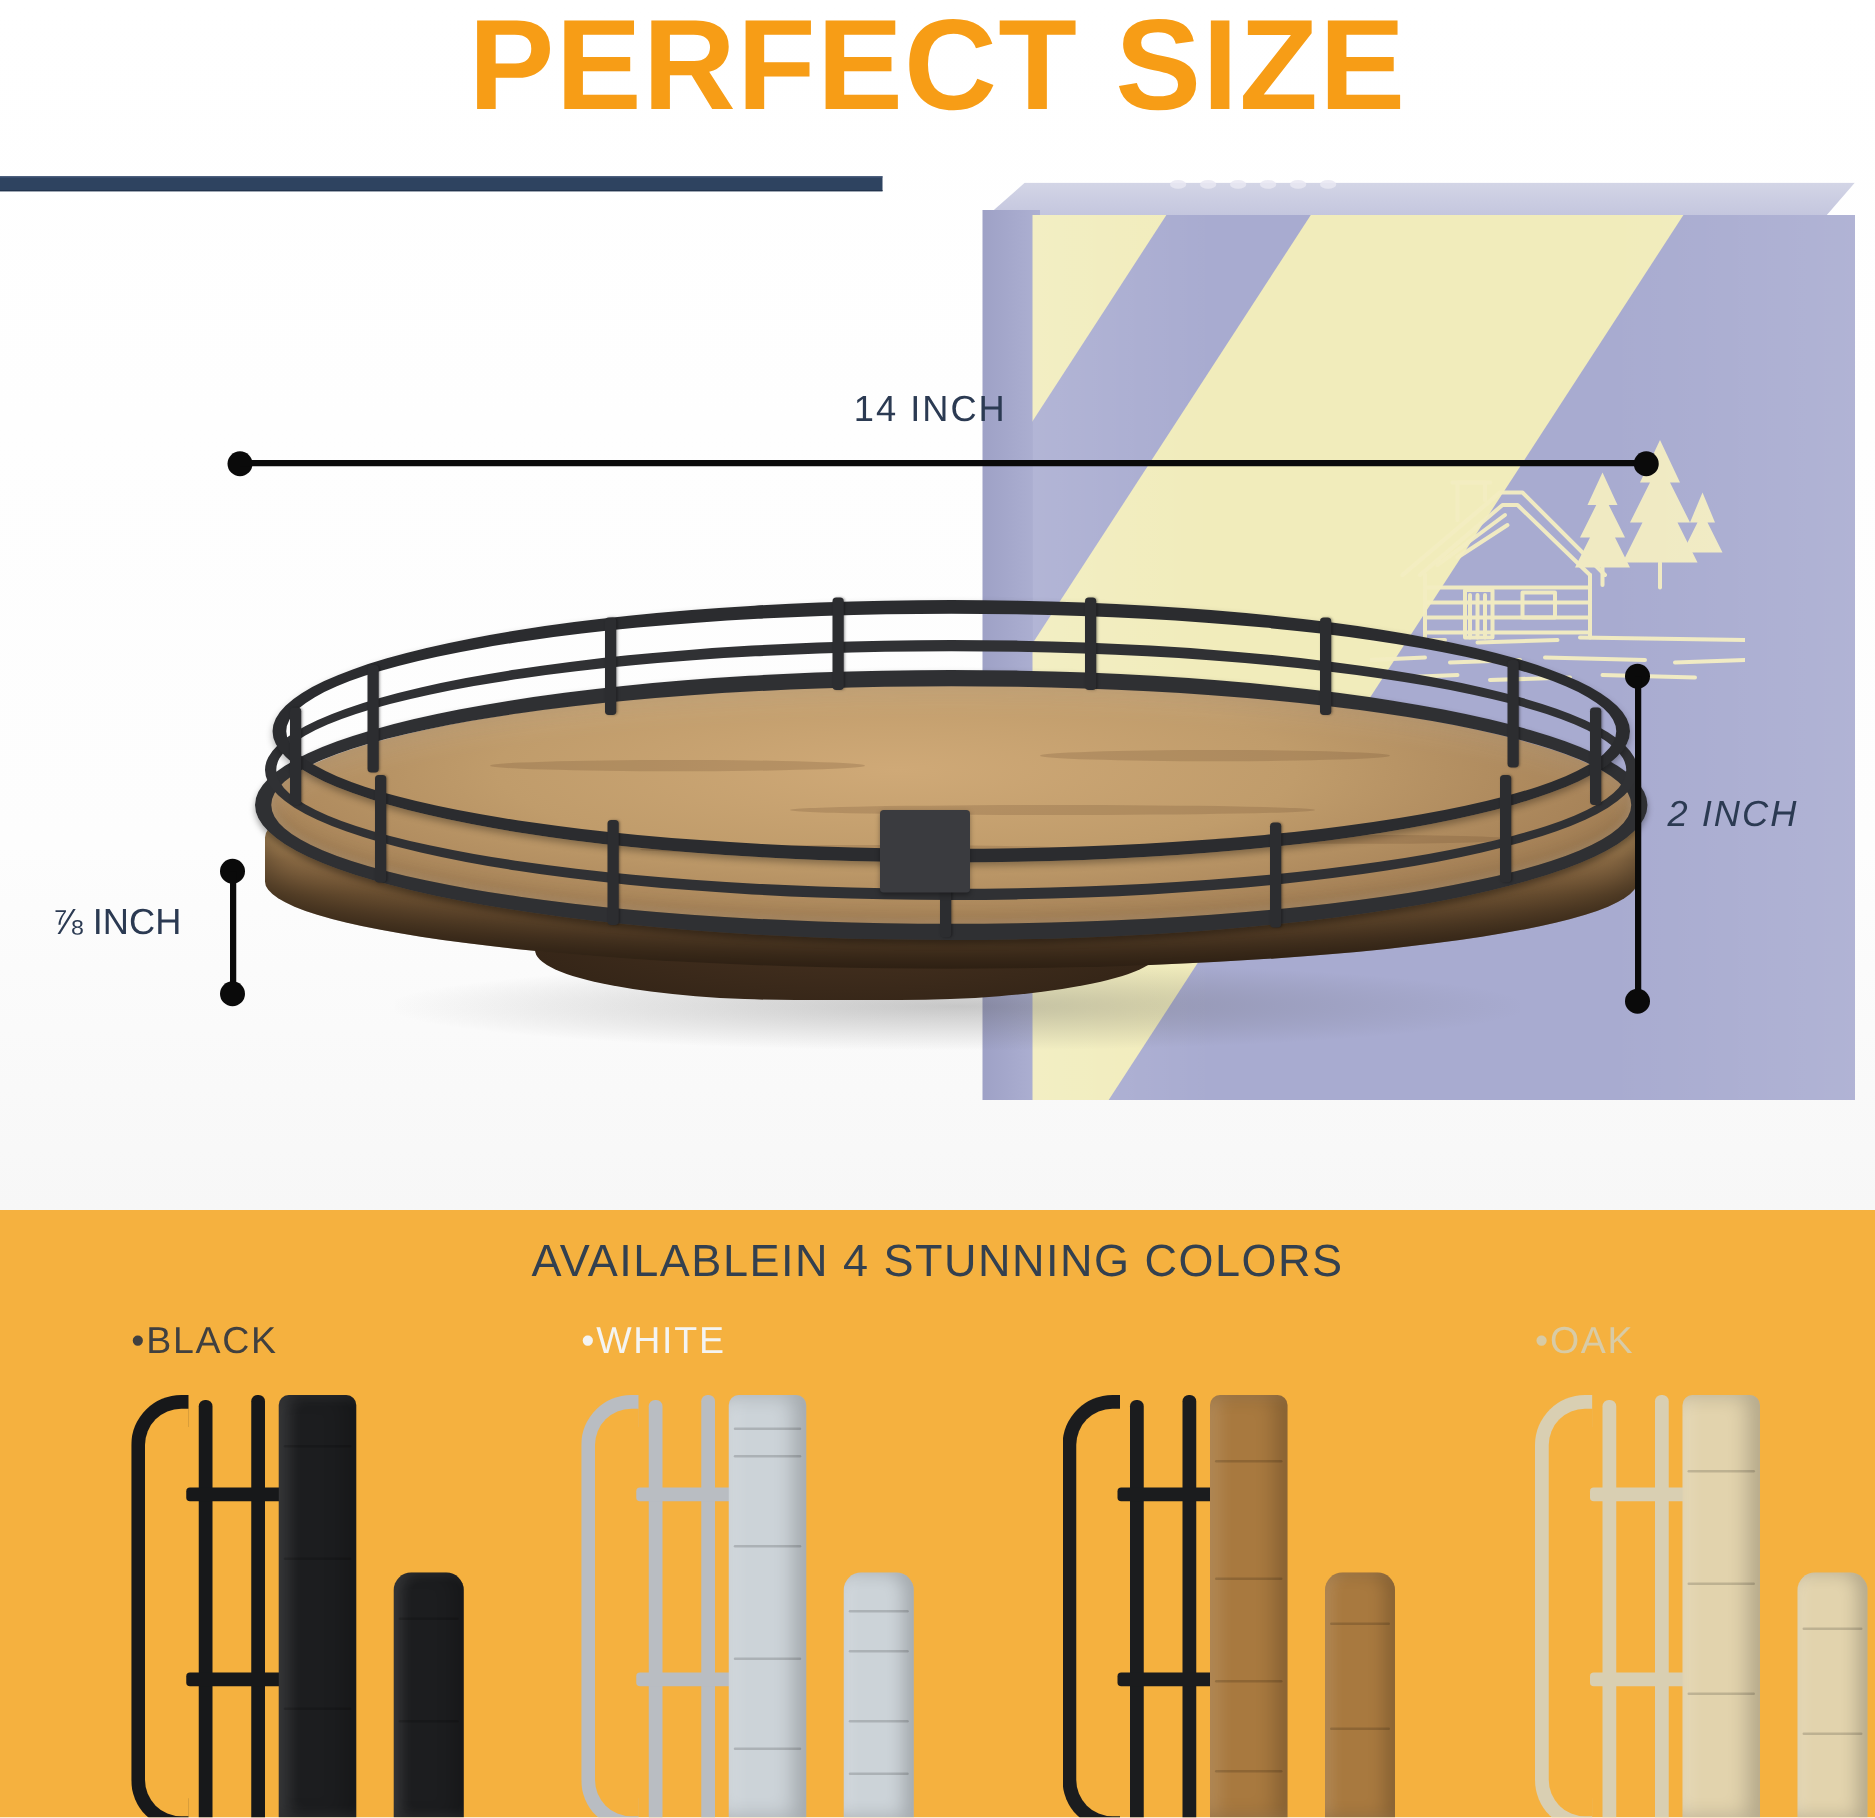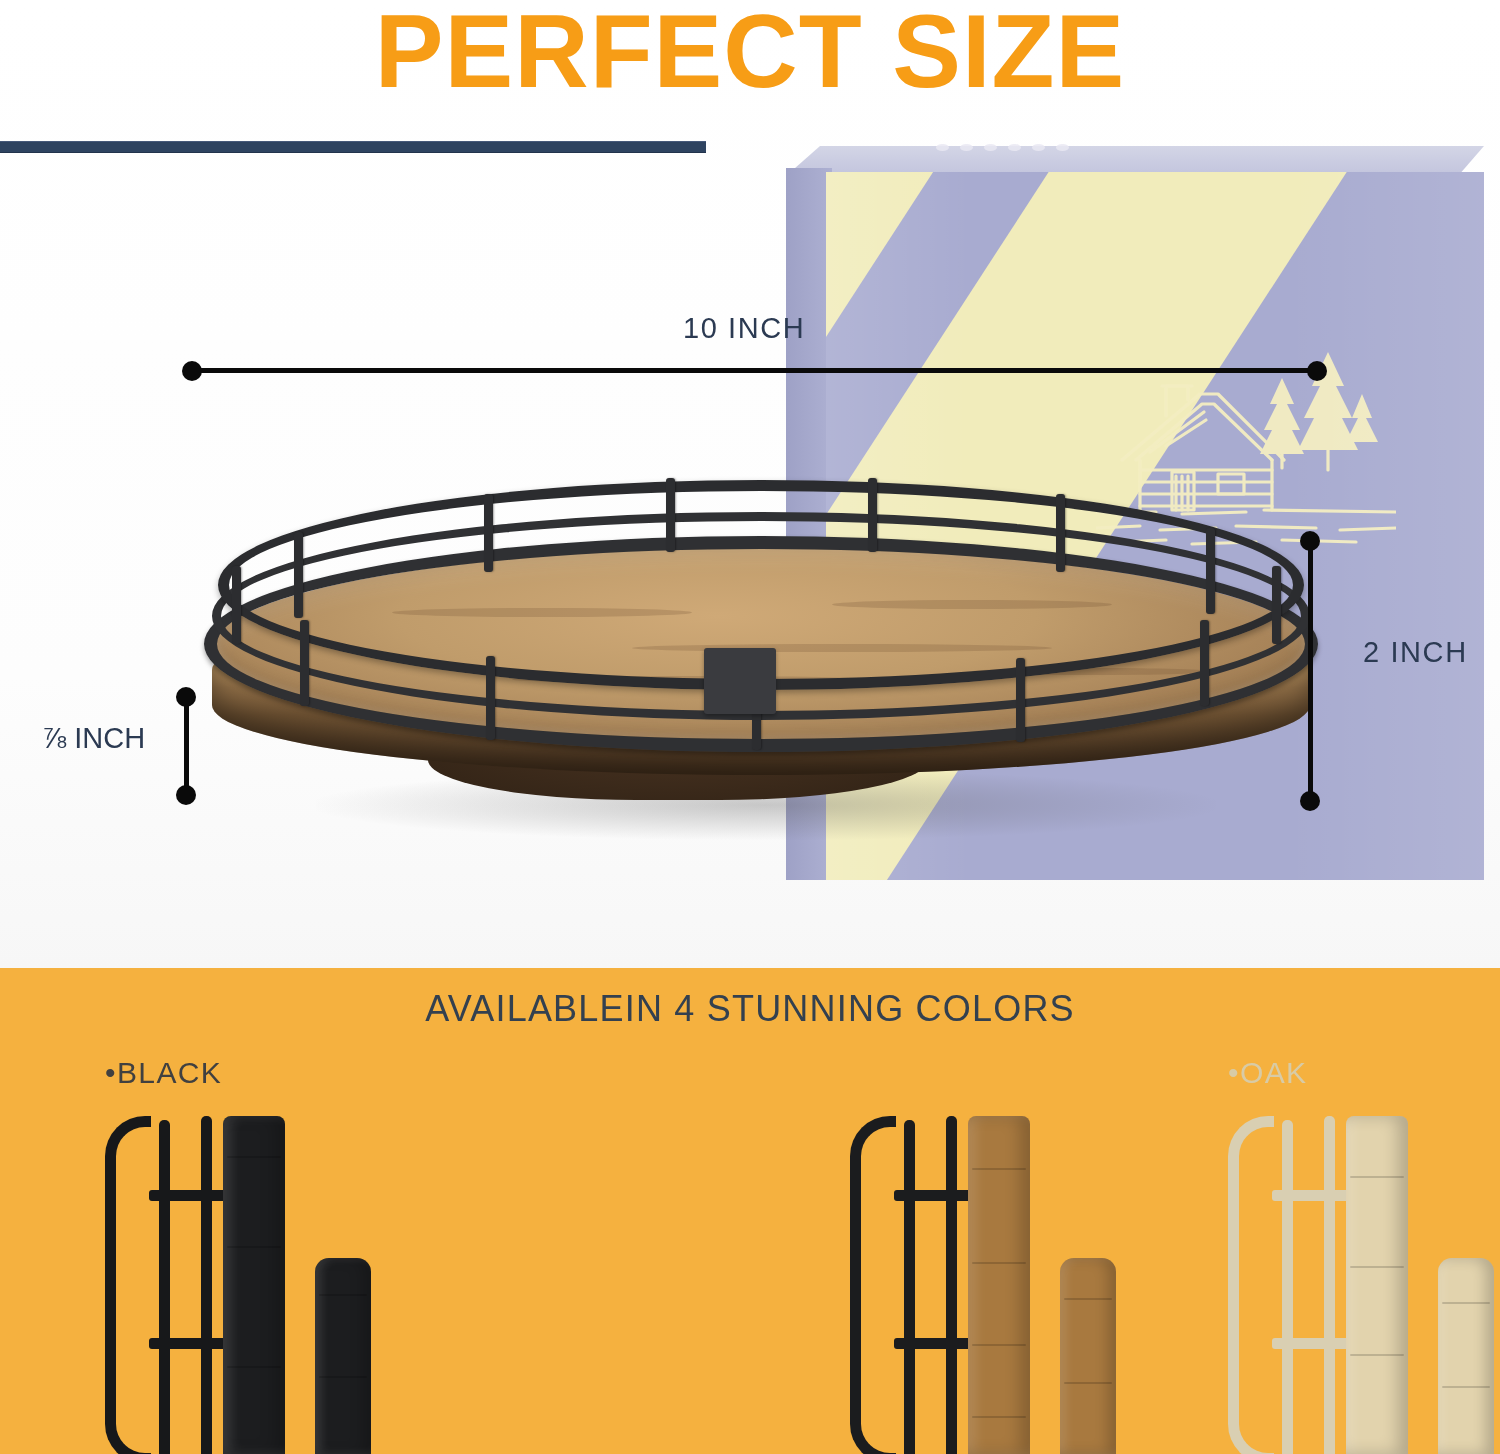--- a/index.html
+++ b/index.html
@@ -317,26 +317,26 @@
     <div class="post" style="left:556px; top:196px; height:84px;"></div>
     <div class="post" style="left:820px; top:188px; height:84px;"></div>
     <div class="post" style="left:1004px;top:150px; height:86px;"></div>
 
     <div class="bracket"></div>
   </div>
 
   <div class="dim-dot" style="left:182px; top:361px;"></div>
   <div class="dim-line-h" style="left:192px; top:368px; width:1125px;"></div>
   <div class="dim-dot" style="left:1307px; top:361px;"></div>
-  <div class="dim-label" style="left:683px; top:312px;">10 INCH</div>
+  <div class="dim-label" style="left:683px; top:312px;">14 INCH</div>
 
   <div class="dim-dot" style="left:1300px; top:531px;"></div>
   <div class="dim-line-v" style="left:1308px; top:541px; height:260px;"></div>
   <div class="dim-dot" style="left:1300px; top:791px;"></div>
-  <div class="dim-label" style="left:1363px; top:636px;">2 INCH</div>
+  <div class="dim-label" style="left:1334px; top:636px;font-style:italic;">2 INCH</div>
 
   <div class="dim-dot" style="left:176px; top:687px;"></div>
   <div class="dim-line-v" style="left:184px; top:697px; height:98px;"></div>
   <div class="dim-dot" style="left:176px; top:785px;"></div>
   <div class="dim-label frac" style="left:42px; top:722px;text-align:right;">⅞ INCH</div>
 </div>
 
 <div id="colors-section">
 
   <div id="colors-heading">AVAILABLEIN 4 STUNNING COLORS</div>
@@ -356,20 +356,45 @@
         <div class="wgrain" style="left:4px; top:130px; width:54px;"></div>
         <div class="wgrain" style="left:4px; top:250px; width:54px;"></div>
       </div>
       <div class="disc-small" style="left:210px; top:152px; height:196px;">
         <div class="wgrain" style="left:4px; top:36px;  width:48px;"></div>
         <div class="wgrain" style="left:4px; top:118px; width:48px;"></div>
       </div>
     </div>
   </div>
 
+  <div class="swatch" style="left:465px;">
+    <div class="label" style="color:#f4f4f2;">•WHITE</div>
+    <div class="art" style="--metal:#b9bdc2; --wood:#ccd3d8;">
+      <div class="rail-col" style="left:0; top:10px;">
+        <div class="rail-arc"></div>
+        <div class="rail-v" style="left:54px;  top:4px;   height:338px;"></div>
+        <div class="rail-v" style="left:96px;  top:0px;   height:342px;"></div>
+        <div class="rail-h" style="left:44px;  top:74px;  width:92px;"></div>
+        <div class="rail-h" style="left:44px;  top:222px; width:92px;"></div>
+      </div>
+      <div class="disc-edge" style="left:118px; top:10px; height:338px;">
+        <div class="wgrain" style="left:4px; top:26px;  width:54px;"></div>
+        <div class="wgrain" style="left:4px; top:48px;  width:54px;"></div>
+        <div class="wgrain" style="left:4px; top:120px; width:54px;"></div>
+        <div class="wgrain" style="left:4px; top:210px; width:54px;"></div>
+        <div class="wgrain" style="left:4px; top:282px; width:54px;"></div>
+      </div>
+      <div class="disc-small" style="left:210px; top:152px; height:196px;">
+        <div class="wgrain" style="left:4px; top:30px;  width:48px;"></div>
+        <div class="wgrain" style="left:4px; top:62px;  width:48px;"></div>
+        <div class="wgrain" style="left:4px; top:118px; width:48px;"></div>
+        <div class="wgrain" style="left:4px; top:160px; width:48px;"></div>
+      </div>
+    </div>
+  </div>
 
   <div class="swatch" style="left:850px;">
     <div class="art" style="--metal:#1b1c1e; --wood:#a8793f;">
       <div class="rail-col" style="left:0; top:10px;">
         <div class="rail-arc"></div>
         <div class="rail-v" style="left:54px;  top:4px;   height:338px;"></div>
         <div class="rail-v" style="left:96px;  top:0px;   height:342px;"></div>
         <div class="rail-h" style="left:44px;  top:74px;  width:92px;"></div>
         <div class="rail-h" style="left:44px;  top:222px; width:92px;"></div>
       </div>

